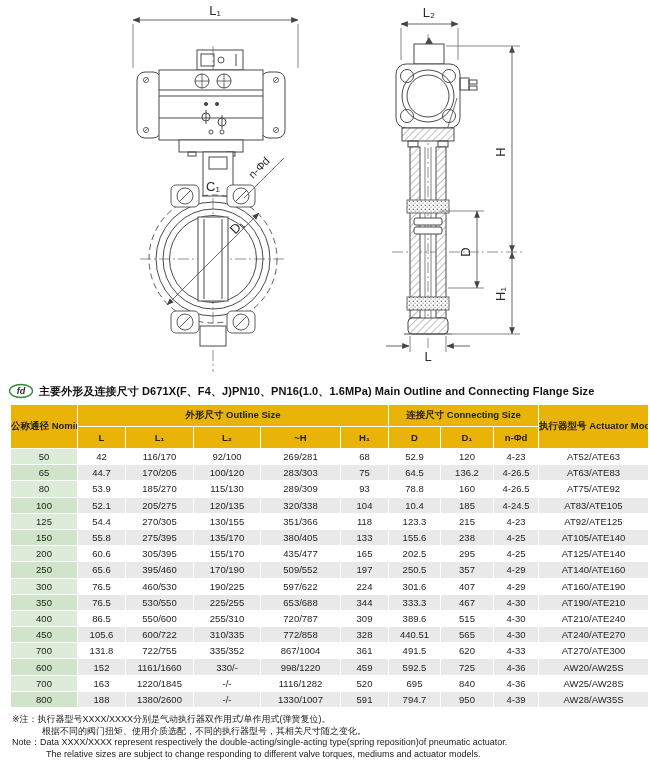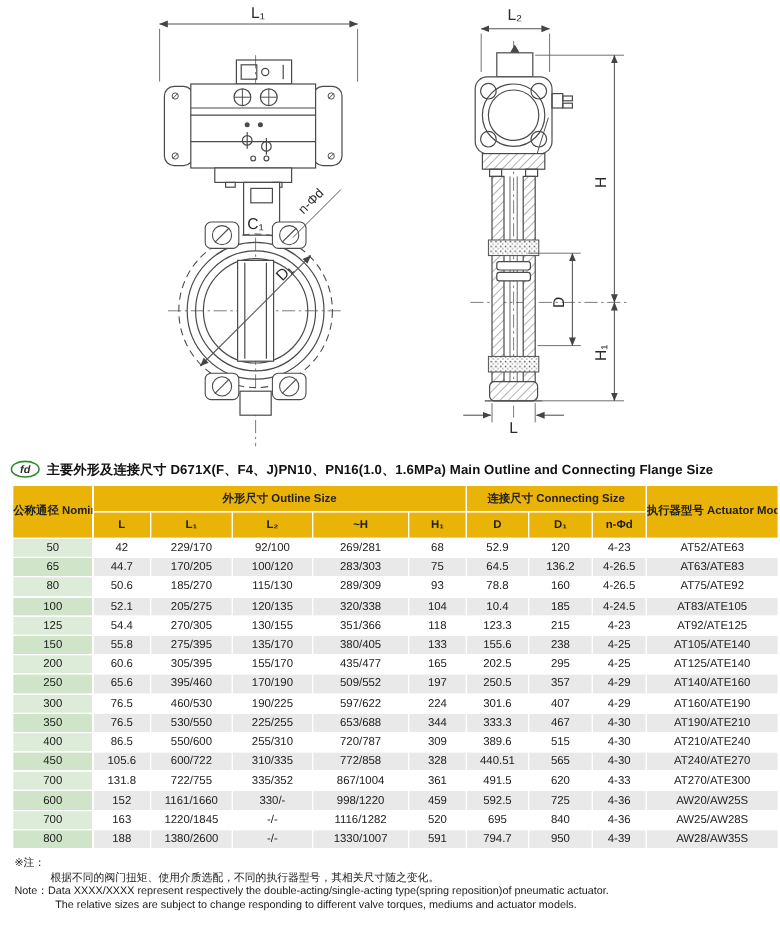--- a/index.html
+++ b/index.html
@@ -246,21 +246,21 @@
         <th>H₁</th>
         <th>D</th>
         <th>D₁</th>
         <th>n-Φd</th>
       </tr>
     </thead>
     <tbody>
         <tr>
           <td>50</td>
           <td>42</td>
-          <td>229/170</td>
+          <td>116/170</td>
           <td>92/100</td>
           <td>269/281</td>
           <td>68</td>
           <td>52.9</td>
           <td>120</td>
           <td>4-23</td>
           <td>AT52/ATE63</td>
         </tr>
         <tr>
           <td>65</td>
@@ -269,21 +269,21 @@
           <td>100/120</td>
           <td>283/303</td>
           <td>75</td>
           <td>64.5</td>
           <td>136.2</td>
           <td>4-26.5</td>
           <td>AT63/ATE83</td>
         </tr>
         <tr>
           <td>80</td>
-          <td>50.6</td>
+          <td>53.9</td>
           <td>185/270</td>
           <td>115/130</td>
           <td>289/309</td>
           <td>93</td>
           <td>78.8</td>
           <td>160</td>
           <td>4-26.5</td>
           <td>AT75/ATE92</td>
         </tr>
         <tr>
@@ -442,20 +442,21 @@
           <td>4-39</td>
           <td>AW28/AW35S</td>
         </tr>
       </tbody>
   </table>
 </div>
 
 <div class="notes">
   <div class="note-line">
     <span class="note-label">※注：</span>
+    <span>执行器型号XXXX/XXXX分别是气动执行器双作用式/单作用式(弹簧复位)。</span>
   </div>
   <div class="note-line indent-zh">
     <span>根据不同的阀门扭矩、使用介质选配，不同的执行器型号，其相关尺寸随之变化。</span>
   </div>
   <div class="note-line">
     <span class="note-label">Note：</span>
     <span>Data XXXX/XXXX represent respectively the double-acting/single-acting type(spring reposition)of pneumatic actuator.</span>
   </div>
   <div class="note-line indent-en">
     <span>The relative sizes are subject to change responding to different valve torques, mediums and actuator models.</span>

